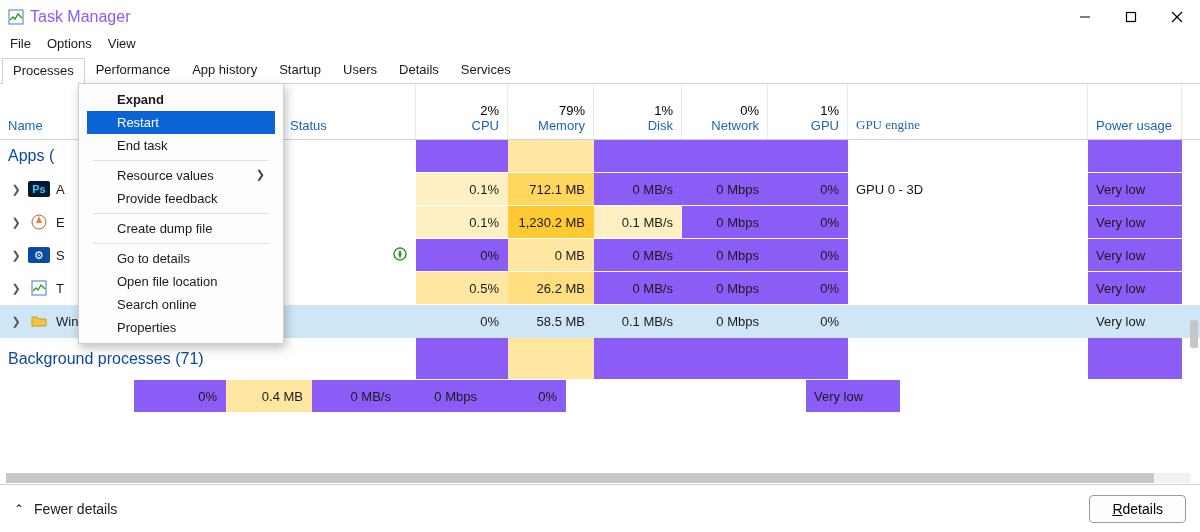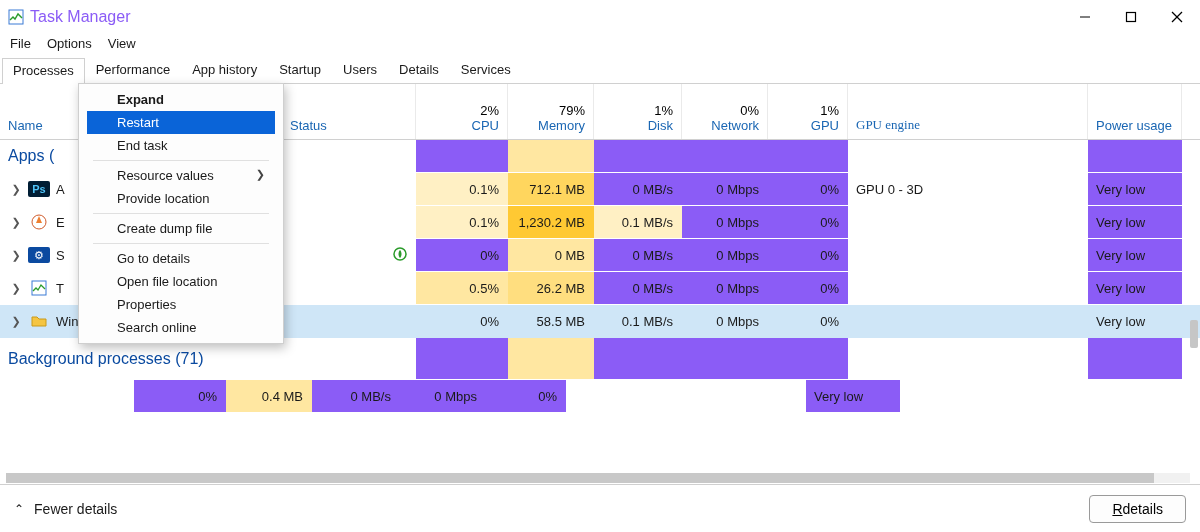--- a/index.html
+++ b/index.html
@@ -448,28 +448,28 @@
 
 <div class="ctxmenu">
   <div class="mi bold">Expand</div>
   <div class="mi hl">Restart</div>
   <div class="mi">End task</div>
   <div class="sep"></div>
   <div class="mi">
     <span>Resource values</span>
     <span class="subarrow">❯</span>
   </div>
-  <div class="mi">Provide location</div>
+  <div class="mi">Provide feedback</div>
   <div class="sep"></div>
   <div class="mi">Create dump file</div>
   <div class="sep"></div>
   <div class="mi">Go to details</div>
   <div class="mi">Open file location</div>
+  <div class="mi">Search online</div>
   <div class="mi">Properties</div>
-  <div class="mi">Search online</div>
 </div>
 
 <div class="footer">
   <div class="fewer">
     <span style="font-size:12px;">⌃</span>
     <span>Fewer details</span>
   </div>
   <button class="restart-btn">
     <span style="text-decoration:underline;">R</span><span>details</span>
   </button>

